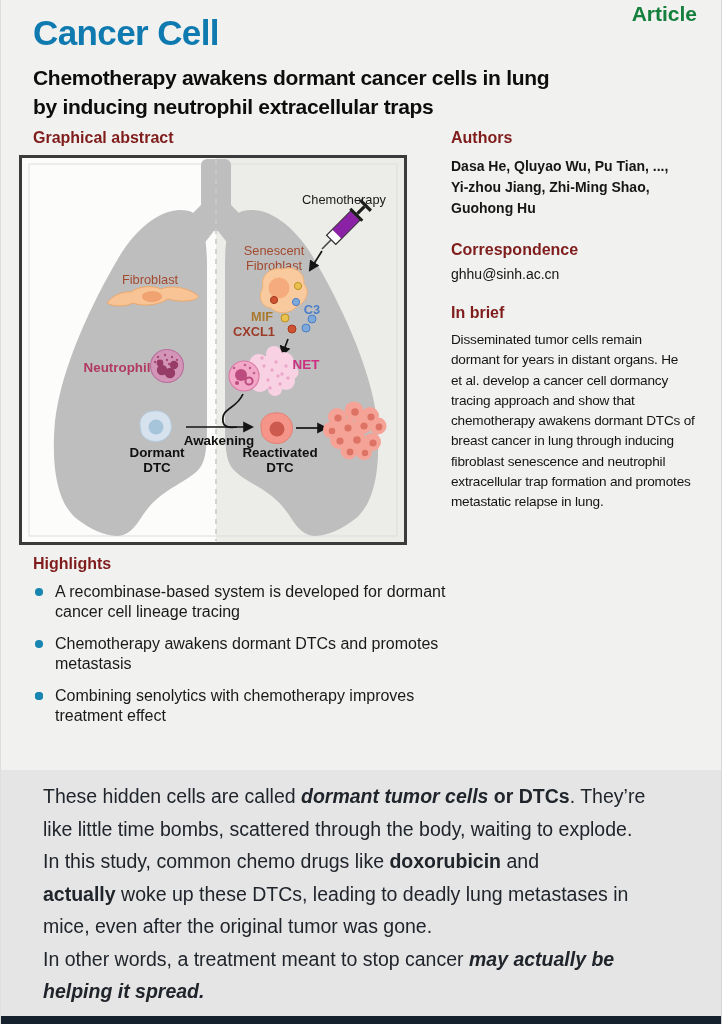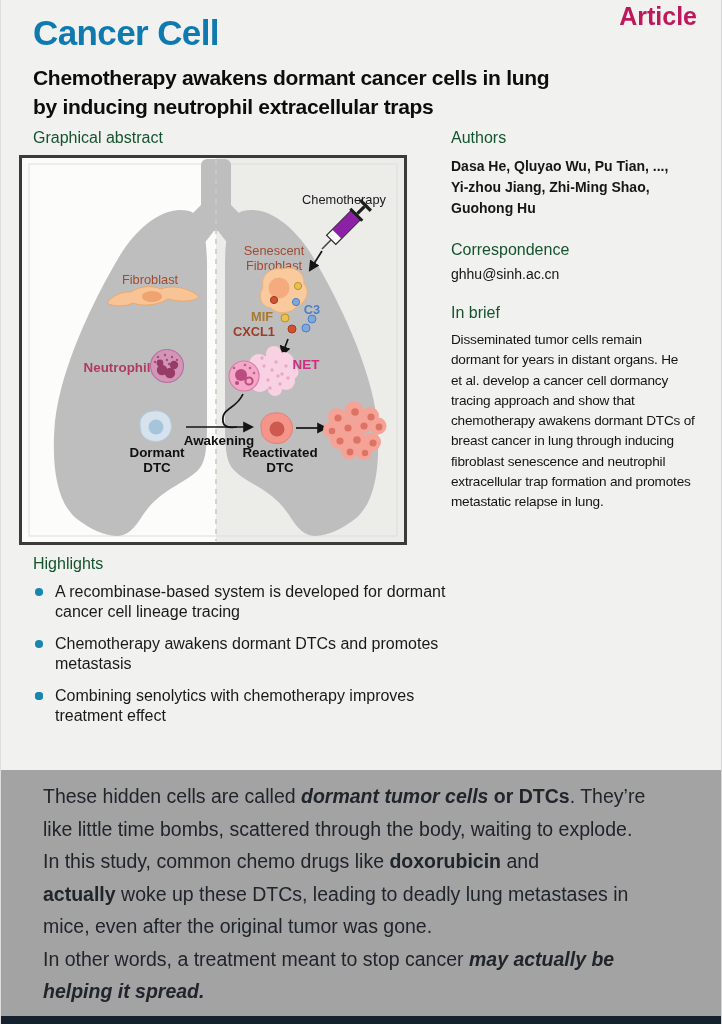--- a/index.html
+++ b/index.html
@@ -1,37 +1,37 @@
 <!DOCTYPE html>
 <html><head>
 <meta charset="utf-8">
 <style>
   html,body{margin:0;padding:0;}
   body{font-family:"Liberation Sans","DejaVu Sans",sans-serif;background:#ffffff;}
   .page{position:relative;width:722px;height:1024px;overflow:hidden;background:#ffffff;
         border-left:1px solid #dedede;border-right:1px solid #d6d6d6;box-sizing:border-box;}
   .journal{position:absolute;top:0;left:0;width:100%;height:772px;background:#f1f1ef;}
-  .article-label{position:absolute;top:2px;right:24px;font-size:25px;font-weight:700;color:#be185d;}
+  .article-label{position:absolute;top:2px;right:24px;font-size:21px;font-weight:700;color:#15803d;}
   .logo{position:absolute;top:13px;left:32px;font-size:35px;font-weight:700;color:#0f7ab0;letter-spacing:-0.6px;}
   .title{position:absolute;top:63px;left:32px;width:665px;font-size:21px;line-height:29px;
          font-weight:700;color:#0d0d0d;letter-spacing:-0.3px;white-space:pre-line;}
-  .ga-h,.rc-h,.hl-h{font-size:16px;font-weight:400;color:#14532d;}
+  .ga-h,.rc-h,.hl-h{font-size:16px;font-weight:700;color:#7f1d1d;}
   .ga-h{position:absolute;top:129px;left:32px;}
   .figwrap{position:absolute;top:155px;left:18px;width:311px;height:390px;}
   .figwrap svg{display:block;width:388px;height:390px;}
   .rcol{position:absolute;top:129px;left:450px;width:275px;}
   .rc-names{margin-top:9px;font-size:14px;font-weight:700;line-height:21px;color:#161616;white-space:pre-line;}
   .rc-h2{margin-top:22px;}
   .rc-email{margin-top:7px;font-size:14px;color:#131313;}
   .rc-inbrief{margin-top:8px;font-size:13.6px;line-height:20.3px;color:#141414;white-space:pre-line;letter-spacing:-0.2px;}
   .highlights{position:absolute;top:555px;left:32px;width:420px;}
   .hl-list{margin:9px 0 0 0;padding:0;list-style:none;}
   .hl-list li{position:relative;padding-left:22px;margin-bottom:13px;font-size:16px;line-height:19.5px;color:#191919;white-space:pre-line;}
   .dot{position:absolute;left:2px;top:6px;width:7.5px;height:7.5px;border-radius:50%;background:#1886b0;}
-  .bodytext{position:absolute;top:770px;left:0;width:722px;height:254px;background:#a3a3a3;
+  .bodytext{position:absolute;top:770px;left:0;width:722px;height:254px;background:#e5e5e5;
             padding:10px 20px 0 42px;box-sizing:border-box;font-size:19.5px;line-height:32.5px;color:#20242b;}
   .bodytext p{margin:0;white-space:pre-line;}
   .bodytext p + p{}
   .b{font-weight:700;}
   .bi{font-weight:700;font-style:italic;}
   .bottom-bar{position:absolute;left:0;bottom:0;width:100%;height:8px;background:#16212e;}
   text{font-family:"Liberation Sans","DejaVu Sans",sans-serif;}
   .svl{font-size:12.8px;}
   .svb{font-size:13.4px;font-weight:700;}
 </style>

